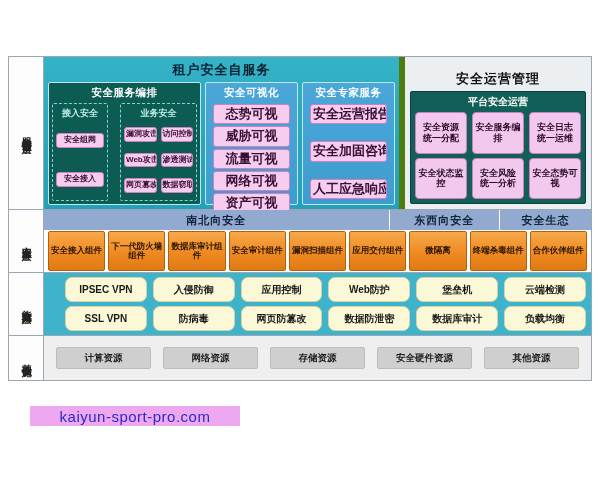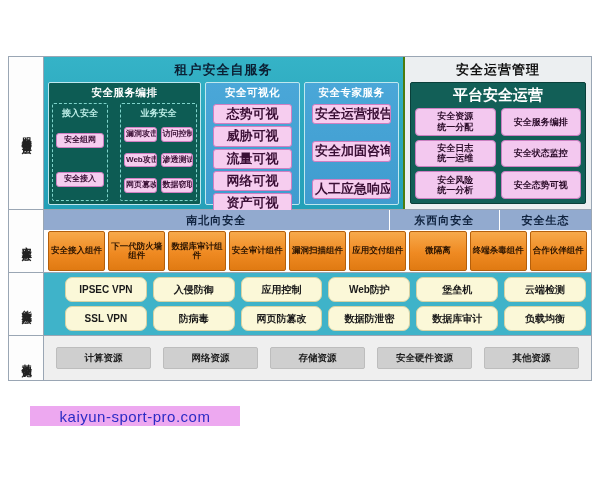--- a/index.html
+++ b/index.html
@@ -47,27 +47,27 @@
   .chip{
     background:#f6cdef;border:1px solid #d07fc2;border-radius:3px;
     color:#3a0f35;font-size:8px;font-weight:bold;text-align:center;
     padding:2px 1px;line-height:1.1;white-space:nowrap;overflow:hidden;
   }
   .chip.wide{font-size:9px;padding:3px 2px;}
   .chip-list{flex:1;display:flex;flex-direction:column;justify-content:space-between;gap:2px;padding:1px 4px 2px;}
   .chip-list .chip{font-size:13px;padding:2px 2px;}
 
   .ops{
-    flex:0 0 176px;background:#eceff1;border-left:2px solid #4d7c0f;
-    display:flex;flex-direction:column;padding:3px 5px 5px;min-width:0;
+    flex:0 0 176px;background:#eceff1;border-left:6px solid #4d7c0f;
+    display:flex;flex-direction:column;padding:12px 5px 5px;min-width:0;
   }
   .ops-title{font-size:13px;font-weight:bold;color:#111;text-align:center;letter-spacing:1px;margin:1px 0 3px;}
   .ops-box{flex:1;background:#125f57;border:1px solid #0a3f3a;border-radius:2px;padding:3px 4px 4px;display:flex;flex-direction:column;min-height:0;}
-  .ops-box-title{font-size:15px;font-weight:bold;color:#ffffff;text-align:center;margin:0 0 3px;}
-  .ops-grid{flex:1;display:grid;grid-template-columns:1fr 1fr;gap:4px 5px;min-height:0;}
+  .ops-box-title{font-size:10px;font-weight:bold;color:#ffffff;text-align:center;margin:0 0 3px;}
+  .ops-grid{flex:1;display:grid;grid-template-columns:1fr 1fr 1fr;gap:4px 5px;min-height:0;}
   .ops-cell{
     background:#f3c8ef;border:1px solid #c97fc0;border-radius:4px;
     display:flex;align-items:center;justify-content:center;text-align:center;
     color:#2a0b28;font-size:9px;font-weight:bold;line-height:1.15;padding:1px;
   }
 
   
   .l2{height:62px;}
   .l2 .layer-label{font-size:10px;}
   .zone-bar{display:flex;height:20px;background:#8fa9cf;}

